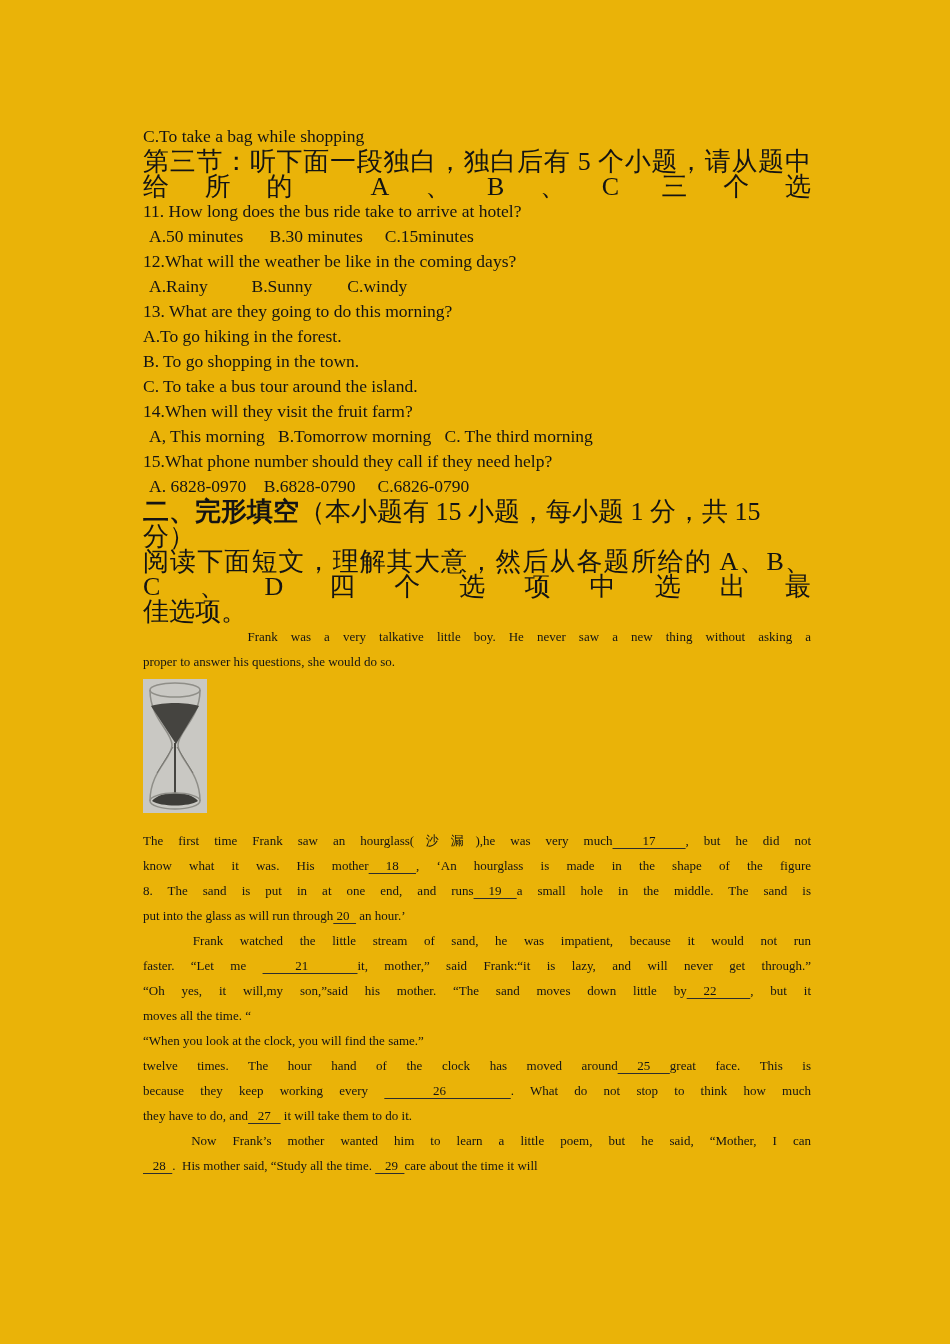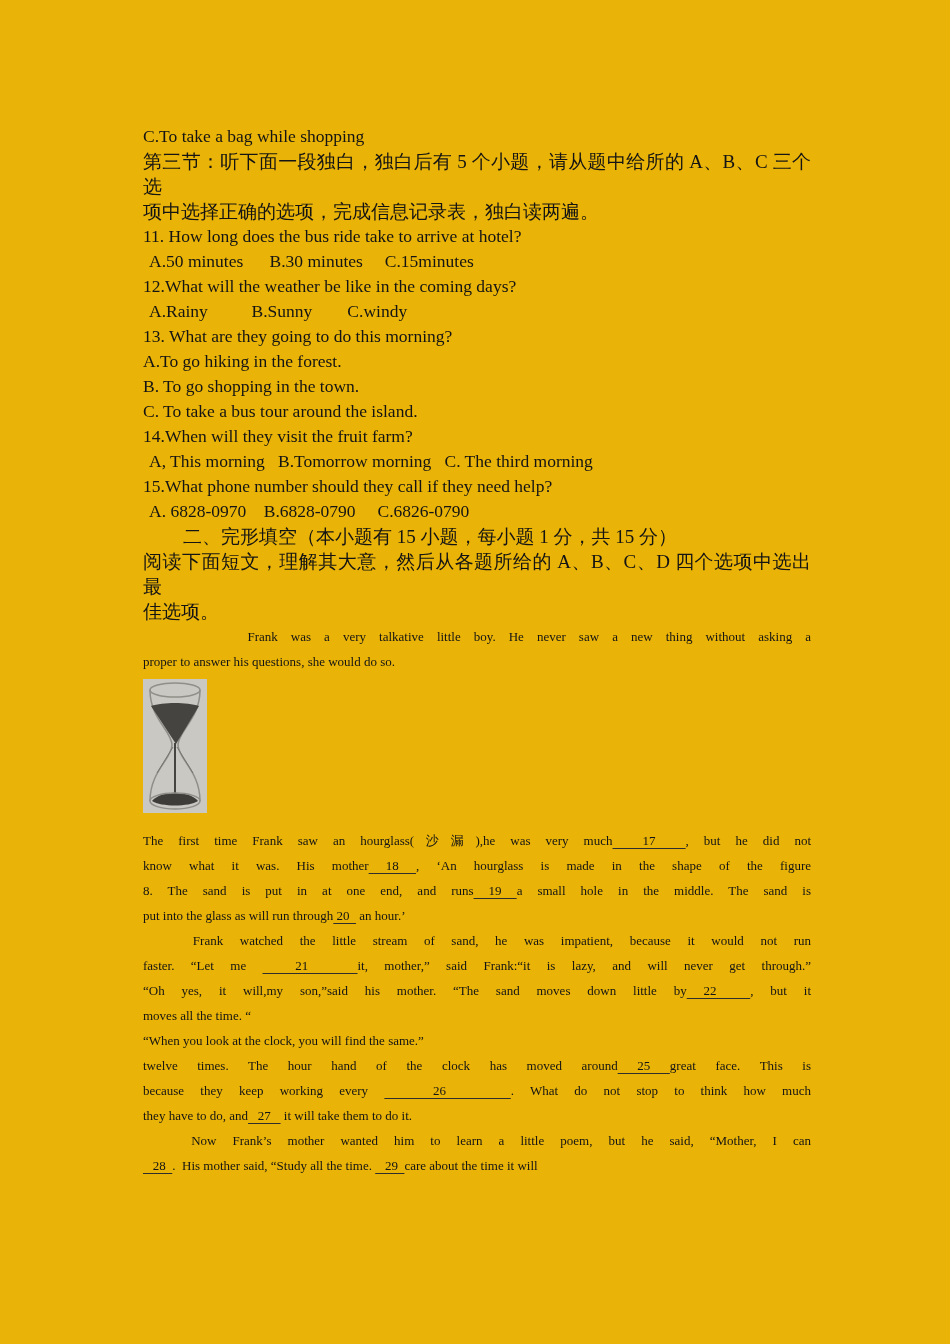--- a/index.html
+++ b/index.html
@@ -1,36 +1,35 @@
 <!DOCTYPE html>
 <html><head>
 <meta charset="utf-8">
 <style>
   html,body{margin:0;padding:0;background:#ffffff;}
   .page{position:relative;width:950px;height:1344px;background:#eab308;overflow:hidden;}
   .content{position:absolute;left:143px;top:124px;width:668px;color:#141414;}
   .line{font-family:"Liberation Serif","DejaVu Serif",serif;font-size:17.5px;line-height:25px;white-space:normal;}
-  .line.zh{font-size:19px;}
+  .line.zh{font-size:26px;}
   .line.pre{white-space:pre-wrap;margin-left:6px;}
   .line.just{text-align:justify;text-align-last:justify;}
   .passage .line{font-size:13px;}
-  .bold{font-weight:normal;margin-left:40px;}
+  .bold{font-weight:bold;}
   .blank{text-decoration:underline;text-decoration-color:#2e2e2e;text-underline-offset:3px;}
   .imgwrap{margin:5px 0 15px 0;width:64px;height:134px;line-height:0;}
 </style>
 </head>
 <body>
 
 <div class="page">
   <div class="content">
 
     <div id="listening-lines">
         <div class="line"><span>C.To take a bag while shopping</span></div>
         <div class="line zh just"><span>第三节：听下面一段独白，独白后有 5 个小题，请从题中给所的 A、B、C 三个选</span></div>
-        <div class="line zh"><span>项中选择正确的选项，完成信息记录表，独白读两遍。</span></div>
         <div class="line"><span>11. How long does the bus ride take to arrive at hotel?</span></div>
         <div class="line pre"><span>A.50 minutes      B.30 minutes     C.15minutes</span></div>
         <div class="line"><span>12.What will the weather be like in the coming days?</span></div>
         <div class="line pre"><span>A.Rainy          B.Sunny        C.windy</span></div>
         <div class="line"><span>13. What are they going to do this morning?</span></div>
         <div class="line"><span>A.To go hiking in the forest.</span></div>
         <div class="line"><span>B. To go shopping in the town.</span></div>
         <div class="line"><span>C. To take a bus tour around the island.</span></div>
         <div class="line"><span>14.When will they visit the fruit farm?</span></div>
         <div class="line pre"><span>A, This morning   B.Tomorrow morning   C. The third morning</span></div>

